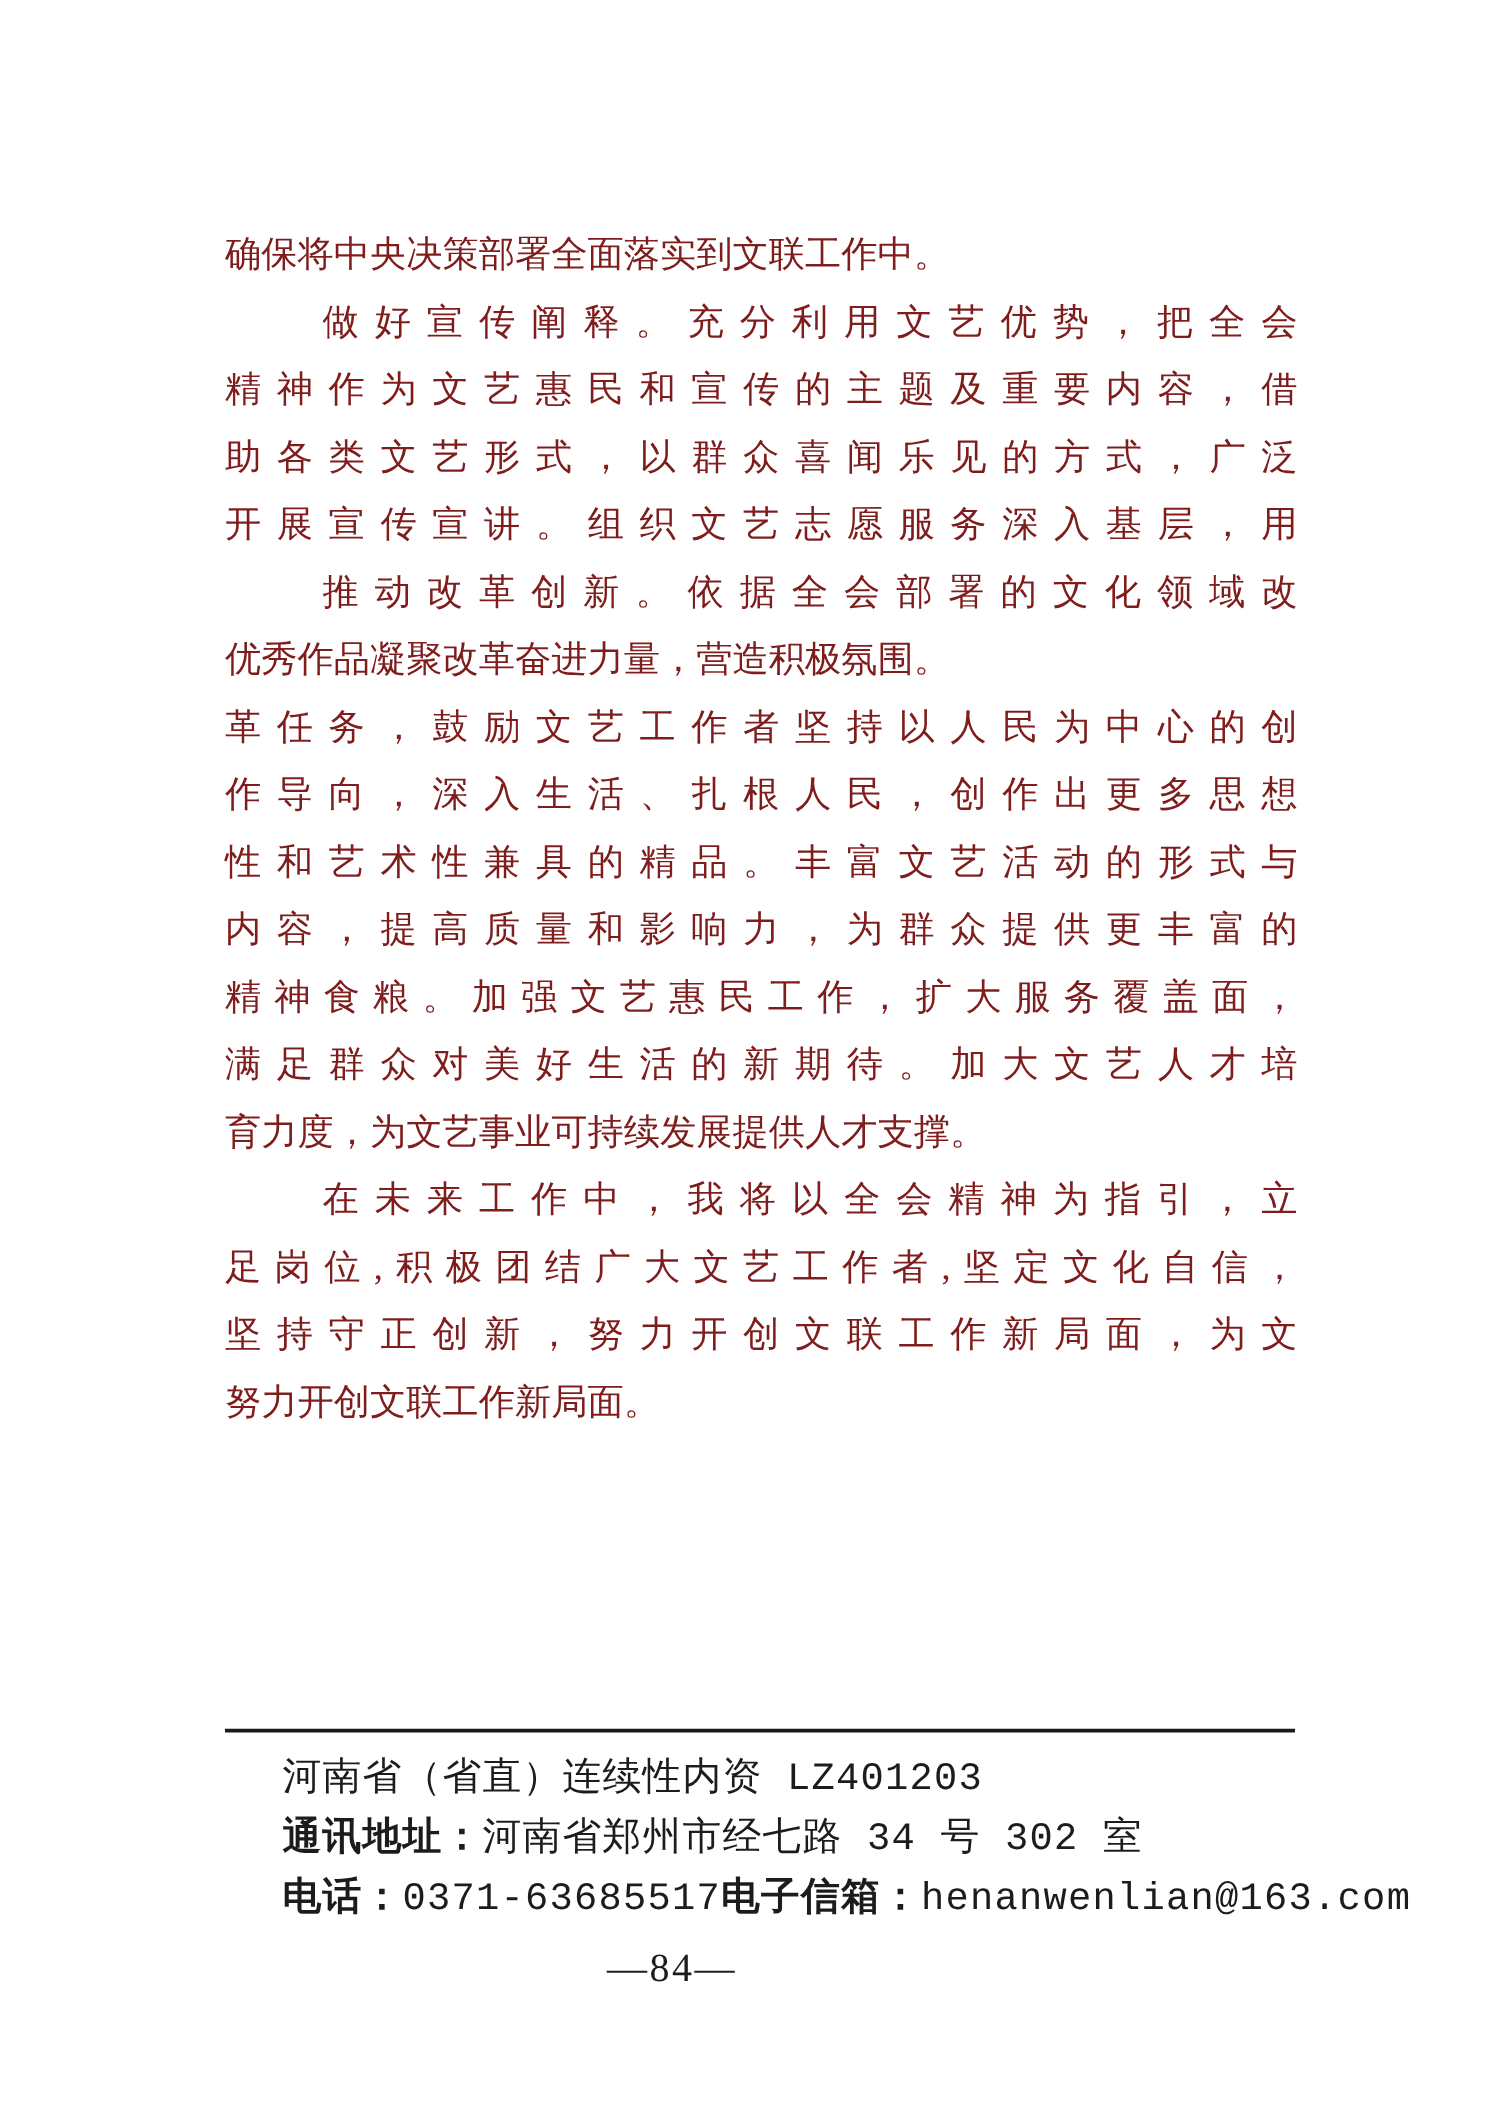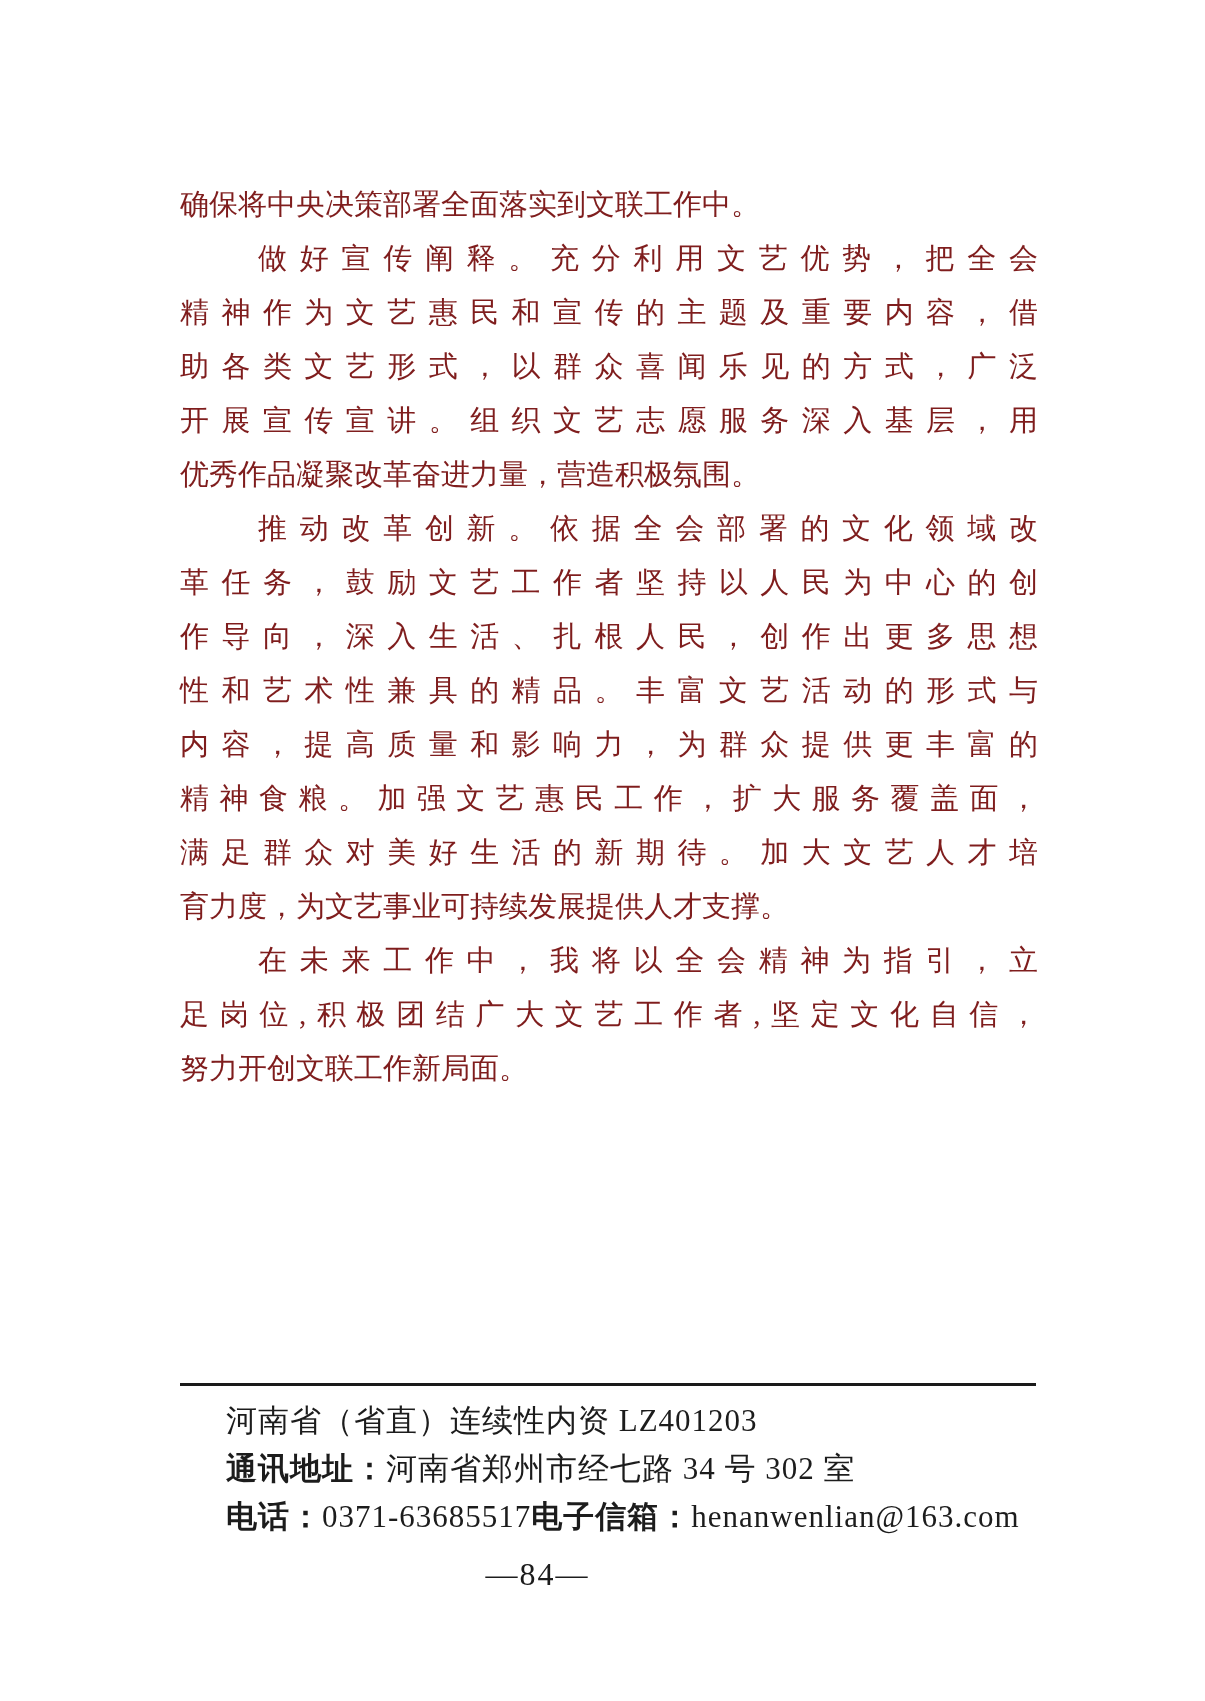--- a/index.html
+++ b/index.html
@@ -58,21 +58,21 @@
   }
   .footer-row.registration { top: 1400px; }
   .footer-row.address      { top: 1448px; }
   .footer-row.contacts     { top: 1496px; }
   .footer-label {
     font-family: "Liberation Sans", "DejaVu Sans", sans-serif;
     font-weight: 700;
     letter-spacing: 1px;
   }
   .footer-value {
-    font-family: Liberation Serif, serif;
+    font-family: Liberation Mono, monospace;
     letter-spacing: 1px;
     text-align: right;
   }
   .email-group { }
   .page-number {
     position: absolute;
     left: 0;
     top: 1552px;
     width: 1075px;
     text-align: center;
@@ -86,31 +86,32 @@
 <body>
 
 <div class="page">
 
   <main class="body-text">
       <div class="line">确保将中央决策部署全面落实到文联工作中。</div>
       <div class="line indent stretch">做好宣传阐释。充分利用文艺优势，把全会</div>
       <div class="line stretch">精神作为文艺惠民和宣传的主题及重要内容，借</div>
       <div class="line stretch">助各类文艺形式，以群众喜闻乐见的方式，广泛</div>
       <div class="line stretch">开展宣传宣讲。组织文艺志愿服务深入基层，用</div>
+      <div class="line indent stretch">推动改革创新。依据全会部署的文化领域改</div>
       <div class="line">优秀作品凝聚改革奋进力量，营造积极氛围。</div>
-      <div class="line indent stretch">推动改革创新。依据全会部署的文化领域改</div>
       <div class="line stretch">革任务，鼓励文艺工作者坚持以人民为中心的创</div>
       <div class="line stretch">作导向，深入生活、扎根人民，创作出更多思想</div>
       <div class="line stretch">性和艺术性兼具的精品。丰富文艺活动的形式与</div>
       <div class="line stretch">内容，提高质量和影响力，为群众提供更丰富的</div>
       <div class="line stretch">精神食粮。加强文艺惠民工作，扩大服务覆盖面，</div>
       <div class="line stretch">满足群众对美好生活的新期待。加大文艺人才培</div>
       <div class="line">育力度，为文艺事业可持续发展提供人才支撑。</div>
       <div class="line indent stretch">在未来工作中，我将以全会精神为指引，立</div>
       <div class="line stretch">足岗位,积极团结广大文艺工作者,坚定文化自信，</div>
+      <div class="line stretch">坚持守正创新，努力开创文联工作新局面，为文</div>
       <div class="line">努力开创文联工作新局面。</div>
     </main>
 
   <div class="footer-divider"></div>
 
   <div class="footer-row registration">
     <span class="footer-value">河南省（省直）连续性内资 LZ401203</span>
   </div>
 
   <div class="footer-row address">

